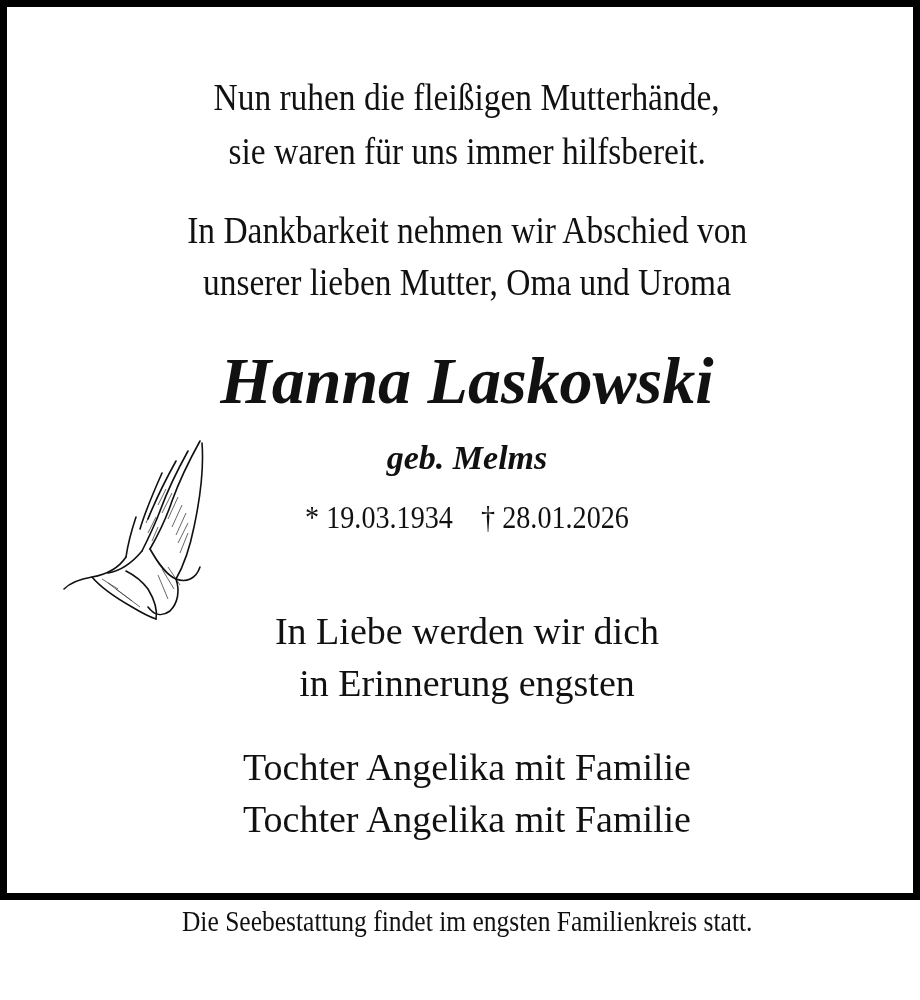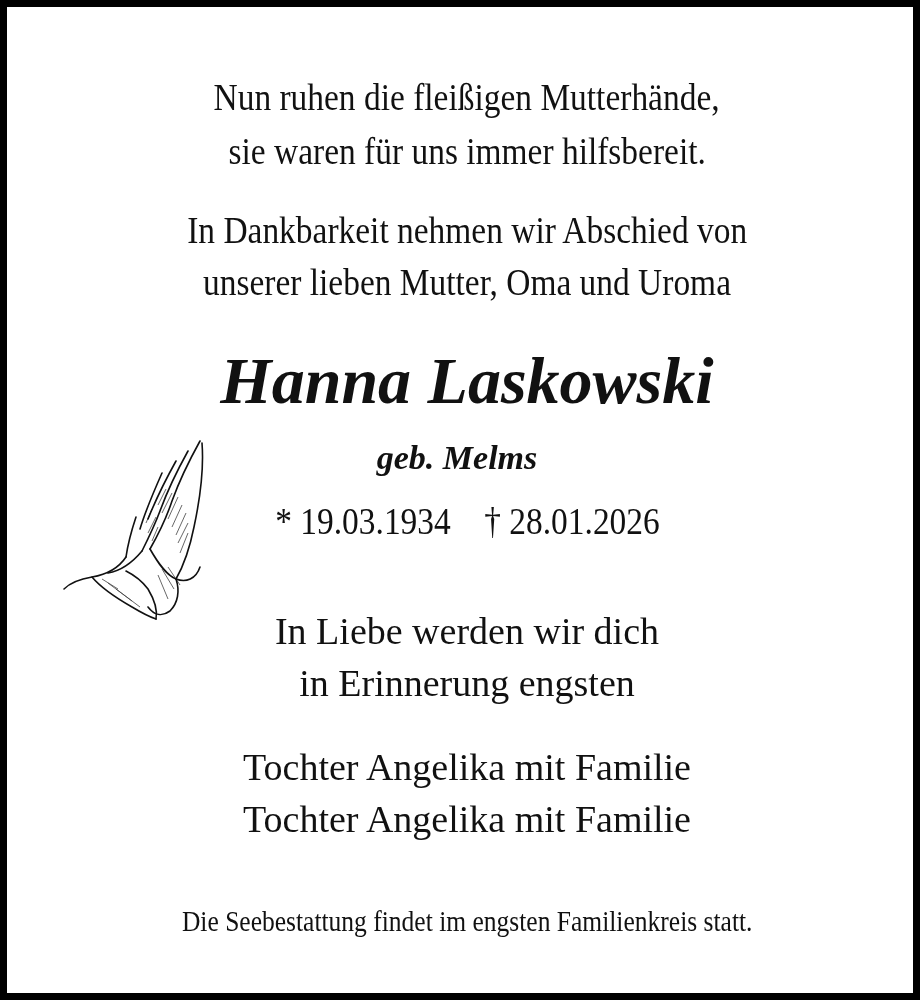--- a/index.html
+++ b/index.html
@@ -1,26 +1,26 @@
 <!DOCTYPE html>
 <html><head>
 <meta charset="utf-8">
 <style>
   html, body { margin:0; padding:0; background:#fff; }
   body { width:920px; height:1000px; position:relative; overflow:hidden; }
-  .frame { position:absolute; left:0; top:0; width:920px; height:1000px; box-sizing:border-box; border:7px solid #000; background:#fff; }
+  .frame { position:absolute; left:0; top:0; width:920px; height:900px; box-sizing:border-box; border:7px solid #000; background:#fff; }
   .t { position:absolute; left:0; width:920px; text-align:center; color:#111; font-family:"Liberation Serif","DejaVu Serif",serif; white-space:nowrap; }
   .cond { transform:scaleX(0.88); transform-origin:center; display:inline-block; }
   .l1 { top:68px; font-size:38px; }
   .l2 { top:122px; font-size:38px; }
   .l3 { top:201px; font-size:38px; }
   .l4 { top:253px; font-size:38px; }
   .name { top:336px; font-size:66px; font-weight:bold; font-style:italic; }
-  .geb { top:432px; font-size:34px; font-weight:bold; font-style:italic; left:90px; }
-  .dates { top:492px; font-size:38px; left:0; }
+  .geb { top:432px; font-size:34px; font-weight:bold; font-style:italic; left:100px; }
+  .dates { top:492px; font-size:32px; left:0; }
   .dates span.d { display:inline-block; }
   .h1 { top:602px; font-size:38px; left:0; }
   .h2 { top:654px; font-size:38px; }
   .f1 { top:738px; font-size:38px; }
   .f2 { top:790px; font-size:38px; }
   .foot { top:898px; font-size:29px; }
   .hands { position:absolute; left:55px; top:432px; width:150px; height:182px; }
 </style>
 </head>
 <body>

